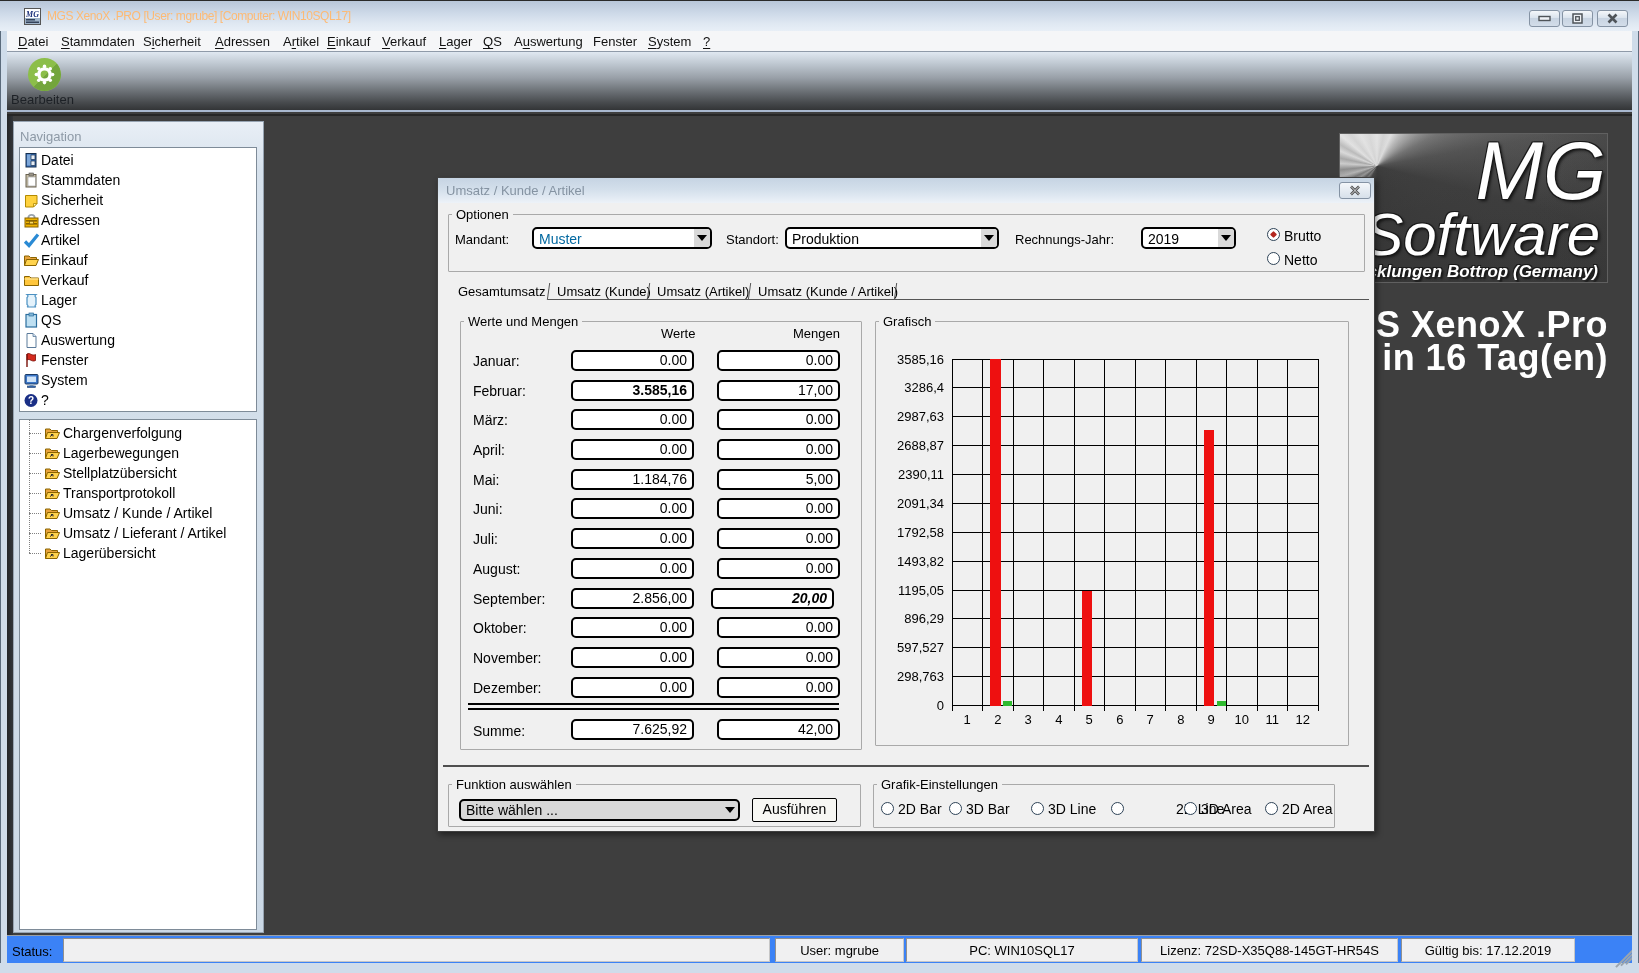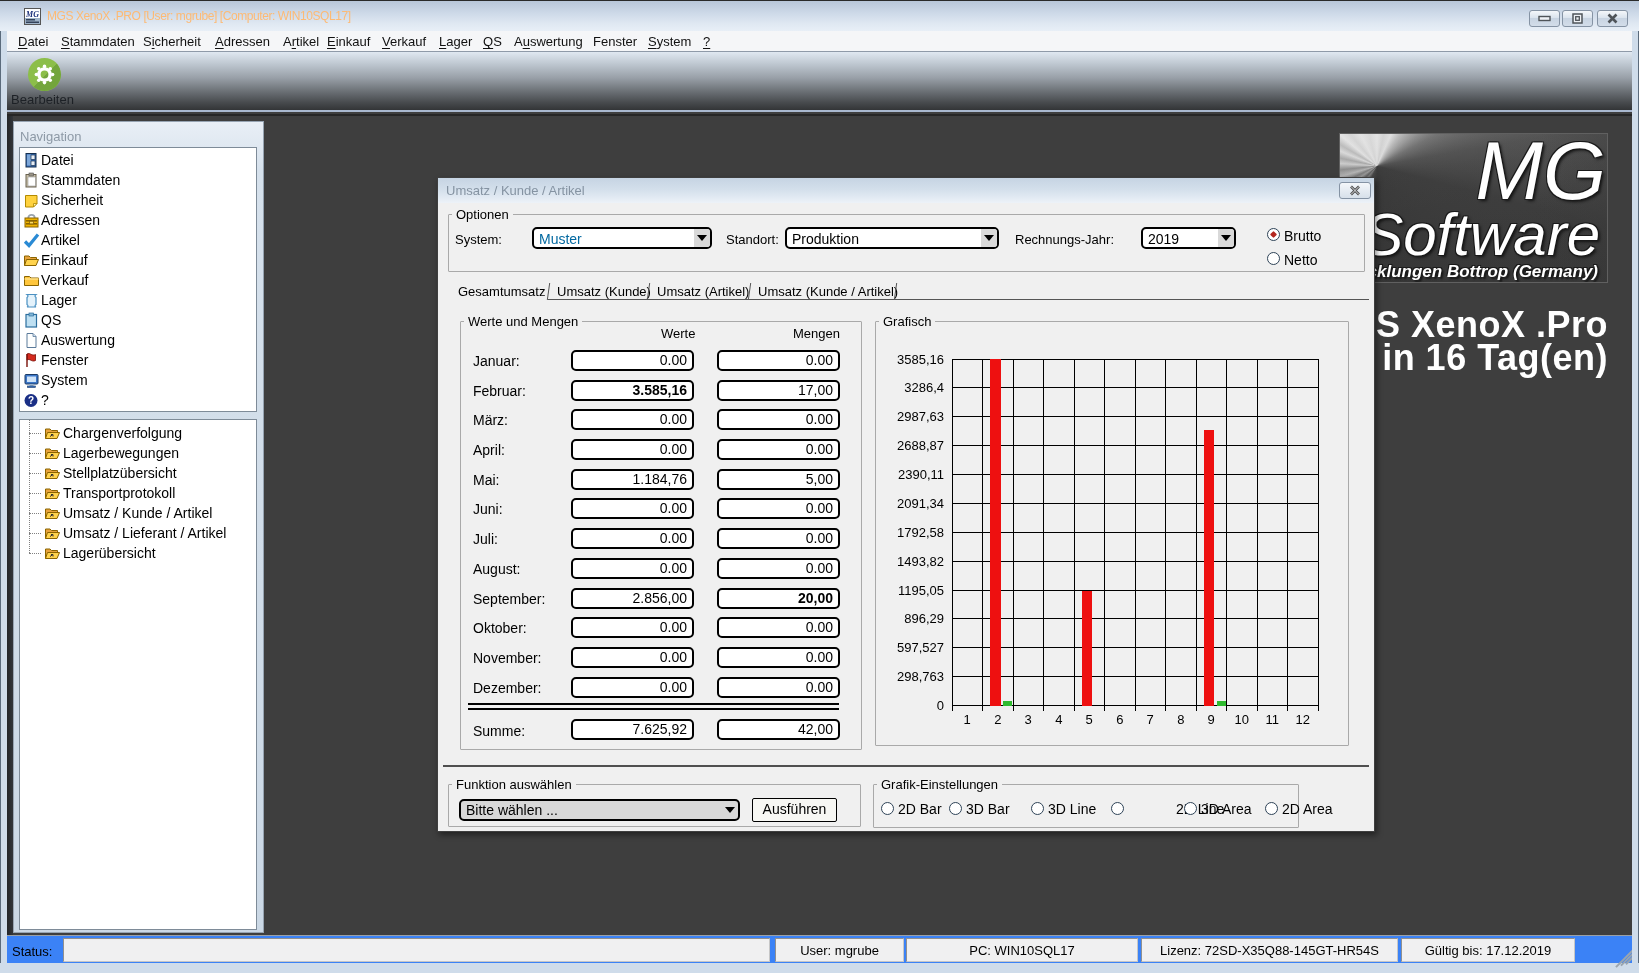--- a/index.html
+++ b/index.html
@@ -336,21 +336,21 @@
       <div id="dlg-title" class="abs">
         <span>Umsatz / Kunde / Artikel</span>
       </div>
       <div id="dlg-close" class="abs"><svg width="30" height="15" viewBox="0 0 30 15">
 <path d="M11 3.5 L19 11.5 M19 3.5 L11 11.5" stroke="#4a4a4a" stroke-width="2.6"></path>
 <path d="M11 3.5 L19 11.5 M19 3.5 L11 11.5" stroke="#eceef0" stroke-width=".9"></path>
         </svg></div>
       <div class="grp" style="left:10px;top:36px;width:917px;height:58px;">
         <b>Optionen</b>
       </div>
-      <div class="lbl" style="left:17px;top:54px;">System:</div>
+      <div class="lbl" style="left:17px;top:54px;">Mandant:</div>
       <div class="combo" style="left:94px;top:49px;width:180px;">
         <span style="color:#0369a1">Muster</span>
         <i class="arr"></i>
       </div>
       <div class="lbl" style="left:288px;top:54px;">Standort:</div>
       <div class="combo" style="left:347px;top:49px;width:214px;">
         <span>Produktion</span>
         <i class="arr"></i>
       </div>
       <div class="lbl" style="left:577px;top:54px;">Rechnungs-Jahr:</div>
@@ -398,21 +398,21 @@
       <div class="field" style="left:133px;top:320px;">0.00</div>
       <div class="field" style="left:279px;top:320px;">0.00</div>
       <div class="rowlbl" style="left:35px;top:353px;">Juli:</div>
       <div class="field" style="left:133px;top:350px;">0.00</div>
       <div class="field" style="left:279px;top:350px;">0.00</div>
       <div class="rowlbl" style="left:35px;top:383px;">August:</div>
       <div class="field" style="left:133px;top:380px;">0.00</div>
       <div class="field" style="left:279px;top:380px;">0.00</div>
       <div class="rowlbl" style="left:35px;top:413px;">September:</div>
       <div class="field" style="left:133px;top:410px;">2.856,00</div>
-      <div class="field b" style="left:279px;top:410px;">20,00</div>
+      <div class="field b" style="left:273px;top:410px;font-style:italic;">20,00</div>
       <div class="rowlbl" style="left:35px;top:442px;">Oktober:</div>
       <div class="field" style="left:133px;top:439px;">0.00</div>
       <div class="field" style="left:279px;top:439px;">0.00</div>
       <div class="rowlbl" style="left:35px;top:472px;">November:</div>
       <div class="field" style="left:133px;top:469px;">0.00</div>
       <div class="field" style="left:279px;top:469px;">0.00</div>
       <div class="rowlbl" style="left:35px;top:502px;">Dezember:</div>
       <div class="field" style="left:133px;top:499px;">0.00</div>
       <div class="field" style="left:279px;top:499px;">0.00</div>
       <div class="dbl" style="left:30px;top:525px;width:371px;"></div>
@@ -495,21 +495,21 @@
         <rect x="338.5" y="373.0" width="9.0" height="4.5" fill="#2fbb2f"></rect>
       </svg>
       <div class="grp" style="left:10px;top:606px;width:413px;height:43px;">
         <b>Funktion auswählen</b>
       </div>
       <div id="funcombo" class="abs">
         <span>Bitte wählen ...</span>
         <i class="arr"></i>
       </div>
       <div id="execbtn" class="abs">Ausführen</div>
-      <div class="grp" style="left:435px;top:606px;width:426px;height:44px;">
+      <div class="grp" style="left:435px;top:606px;width:462px;height:44px;">
         <b>Grafik-Einstellungen</b>
       </div>
       <div class="radio" style="left:443px;top:624px;"></div>
       <div class="rlabel" style="left:460px;top:623px;">2D Bar</div>
       <div class="radio" style="left:511px;top:624px;"></div>
       <div class="rlabel" style="left:528px;top:623px;">3D Bar</div>
       <div class="radio" style="left:593px;top:624px;"></div>
       <div class="rlabel" style="left:610px;top:623px;">3D Line</div>
       <div class="radio" style="left:673px;top:624px;"></div>
       <div class="rlabel" style="left:690px;top:623px;margin-left:48px;">2D Line</div>

